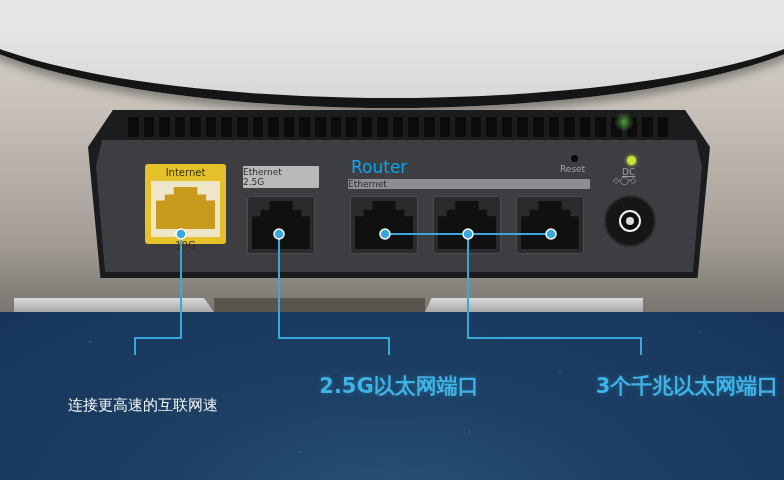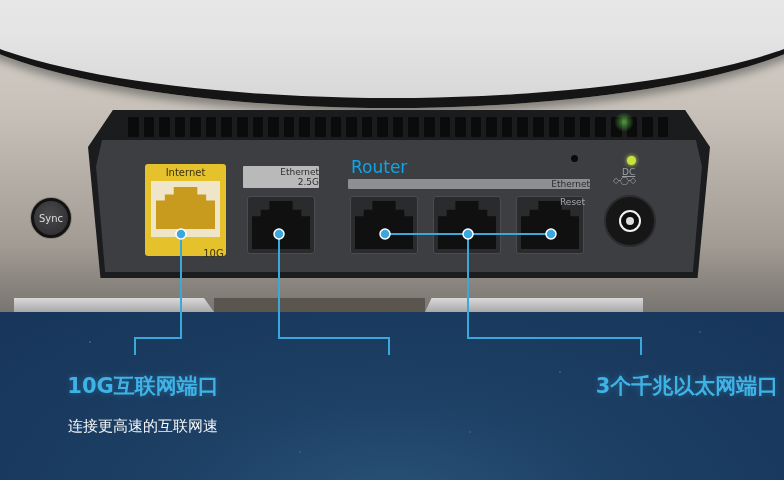--- a/index.html
+++ b/index.html
@@ -29,34 +29,34 @@
   .vent { flex: 1; background: #0b0b0c; border-radius: 1px; }
   .vent-glow { position: absolute; left: 614px; top: 112px; width: 20px; height: 20px; border-radius: 50%;
     background: radial-gradient(circle, rgba(120,255,90,0.55), rgba(120,255,90,0) 70%); }
 
   
   .sync-btn { position: absolute; left: 31px; top: 198px; width: 40px; height: 40px; border-radius: 50%;
     background: radial-gradient(circle at 45% 40%, #4a4a4c, #2a2a2c); border: 3px solid #121212;
     box-shadow: 0 0 0 1px #8a857f; color: #dcdcdc; font-size: 10px; display: flex; align-items: center; justify-content: center; box-sizing: border-box; }
 
   
-  .internet-plate { position: absolute; left: 145px; top: 164px; width: 81px; height: 92px; background: #e5c22c; border-radius: 3px; }
+  .internet-plate { position: absolute; left: 145px; top: 164px; width: 81px; height: 80px; background: #e5c22c; border-radius: 3px; }
   .internet-label, .internet-speed { position: absolute; left: 0; width: 81px; text-align: center; color: #3b3210; font-size: 10px; }
   .internet-label { top: 3px; }
-  .internet-speed { top: 84px; margin-left: 28px; }
+  .internet-speed { top: 76px; }
   .internet-jack { position: absolute; left: 6px; top: 17px; width: 69px; height: 56px; background: #efe6c9; }
   .internet-jack-inner { position: absolute; left: 5px; top: 6px; width: 59px; height: 42px; background: #c89a1e;
     clip-path: polygon(30% 0, 70% 0, 70% 18%, 85% 18%, 85% 32%, 100% 32%, 100% 100%, 0 100%, 0 32%, 15% 32%, 15% 18%, 30% 18%); }
 
-  .tag { position: absolute; background: #b9b9b9; color: #2e2e2e; text-align: right; font-size: 9px; line-height: 10px; border-radius: 1px; }
+  .tag { position: absolute; background: #b9b9b9; color: #2e2e2e; text-align: left; font-size: 9px; line-height: 10px; border-radius: 1px; }
   .tag-eth25 { left: 243px; top: 166px; width: 76px; height: 22px; padding-top: 1px; box-sizing: border-box; }
   .tag-ethernet { left: 348px; top: 179px; width: 242px; height: 10px; line-height: 10px; background: #8d8f92; color: #2c2d2f; }
   .router-title { position: absolute; left: 351px; top: 157px; color: #0ea5e9; font-size: 17px; }
   .reset-hole { position: absolute; left: 571px; top: 155px; width: 7px; height: 7px; border-radius: 50%; background: #0a0a0a; }
-  .reset-label { position: absolute; left: 560px; top: 164px; color: #a3a5a7; font-size: 9px; margin-top: 33px; }
+  .reset-label { position: absolute; left: 560px; top: 164px; color: #a3a5a7; font-size: 9px; }
   .dc-led { position: absolute; left: 627px; top: 156px; width: 9px; height: 9px; border-radius: 50%; background: #c8e33c; box-shadow: 0 0 4px #d9f052; }
   .dc-label { position: absolute; left: 622px; top: 167px; color: #9da0a3; font-size: 9px; text-decoration: underline; }
   .dc-symbol { position: absolute; left: 613px; top: 176px; color: #9da0a3; font-size: 8px; letter-spacing: -1px; }
   .dc-jack { position: absolute; left: 604px; top: 195px; width: 52px; height: 52px; border-radius: 50%; background: #161617; border: 2px solid #2c2d2f; box-sizing: border-box; }
   .dc-jack-ring { position: absolute; left: 13px; top: 13px; width: 22px; height: 22px; border-radius: 50%; border: 2px solid #f2f2f2; box-sizing: border-box; background: #0d0d0d; }
   .dc-jack-pin { position: absolute; left: 5px; top: 5px; width: 8px; height: 8px; border-radius: 50%; background: #dcdcdc; }
 
   .eth-port { position: absolute; top: 196px; width: 68px; height: 58px; background: #2a2b2d; border: 1px solid #4a4c50; border-radius: 3px; box-sizing: border-box; }
   .eth-port-inner { position: absolute; left: 4px; top: 4px; width: 58px; height: 48px; background: #101011;
     clip-path: polygon(30% 0, 70% 0, 70% 18%, 85% 18%, 85% 32%, 100% 32%, 100% 100%, 0 100%, 0 32%, 15% 32%, 15% 18%, 30% 18%); }
@@ -68,40 +68,37 @@
   .info-area { position: absolute; left: 0; top: 312px; width: 784px; height: 168px;
     background: radial-gradient(ellipse at 50% 120%, #2a5378 0%, #1c3f63 45%, #17355a 100%); }
   .stars { position: absolute; inset: 0; background-image:
     radial-gradient(1px 1px at 90px 30px, rgba(255,255,255,0.5), transparent),
     radial-gradient(1px 1px at 560px 60px, rgba(255,255,255,0.4), transparent),
     radial-gradient(1px 1px at 700px 20px, rgba(255,255,255,0.4), transparent),
     radial-gradient(1px 1px at 300px 140px, rgba(255,255,255,0.3), transparent),
     radial-gradient(1px 1px at 470px 120px, rgba(255,255,255,0.3), transparent); }
   .feature { position: absolute; text-align: center; }
   .feature-title { color: #3fb3e6; font-weight: bold; font-size: 21px; white-space: nowrap; text-shadow: 0 0 6px rgba(63,179,230,0.35); }
-  .feature-desc { color: #f4f6f8; font-size: 15px; margin-top: 17px; white-space: nowrap; }
+  .feature-desc { color: #f4f6f8; font-size: 15px; margin-top: 24px; white-space: nowrap; }
   .feature-1 { left: 48px; top: 372px; width: 190px; }
   .feature-2 { left: 278px; top: 372px; width: 242px; }
   .feature-3 { left: 576px; top: 372px; width: 222px; }
 </style>
 </head>
 <body>
 
 <div class="stage">
   <div class="router-body">
     <div class="dome"></div>
     <div class="body-shade"></div>
   </div>
   <div class="foot-left"></div>
   <div class="foot-gap"></div>
   <div class="foot-right"></div>
 
-  <div class="sync-btn">
-    <span>Sync</span>
-  </div>
 
   <div class="panel"></div>
   <div class="panel-inner"></div>
   <div class="vents">
     <div class="vent"></div>
       <div class="vent"></div>
       <div class="vent"></div>
       <div class="vent"></div>
       <div class="vent"></div>
     <div class="vent"></div>
@@ -190,21 +187,21 @@
     <g fill="#3aa8dc" stroke="#ffffff" stroke-width="1.5">
       <circle cx="181" cy="234" r="5"></circle>
       <circle cx="279" cy="234" r="5"></circle>
       <circle cx="385" cy="234" r="5"></circle>
       <circle cx="468" cy="234" r="5"></circle>
       <circle cx="551" cy="234" r="5"></circle>
     </g>
   </svg>
 
   <div class="feature feature-1">
-    <div class="feature-title">10G互联网端口</div>
     <div class="feature-desc">连接更高速的互联网速</div>
   </div>
   <div class="feature feature-2">
+    <div class="feature-title">2.5G以太网端口</div>
   </div>
   <div class="feature feature-3">
     <div class="feature-title">3个千兆以太网端口</div>
   </div>
 </div>
 
 </body></html>

